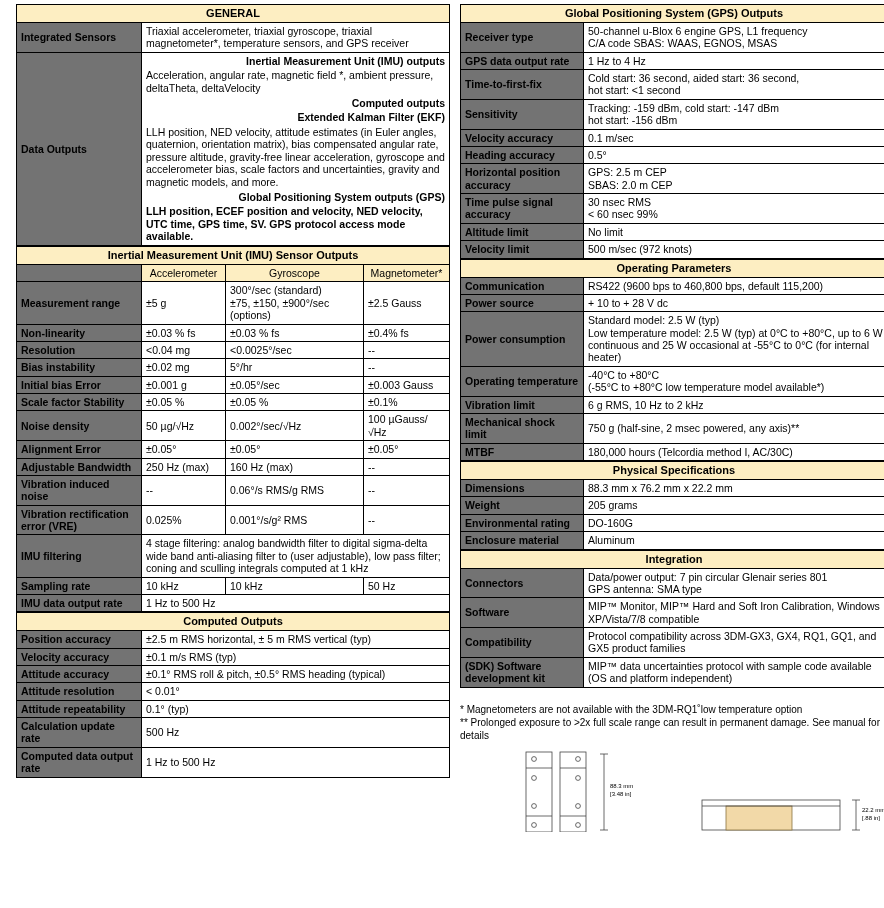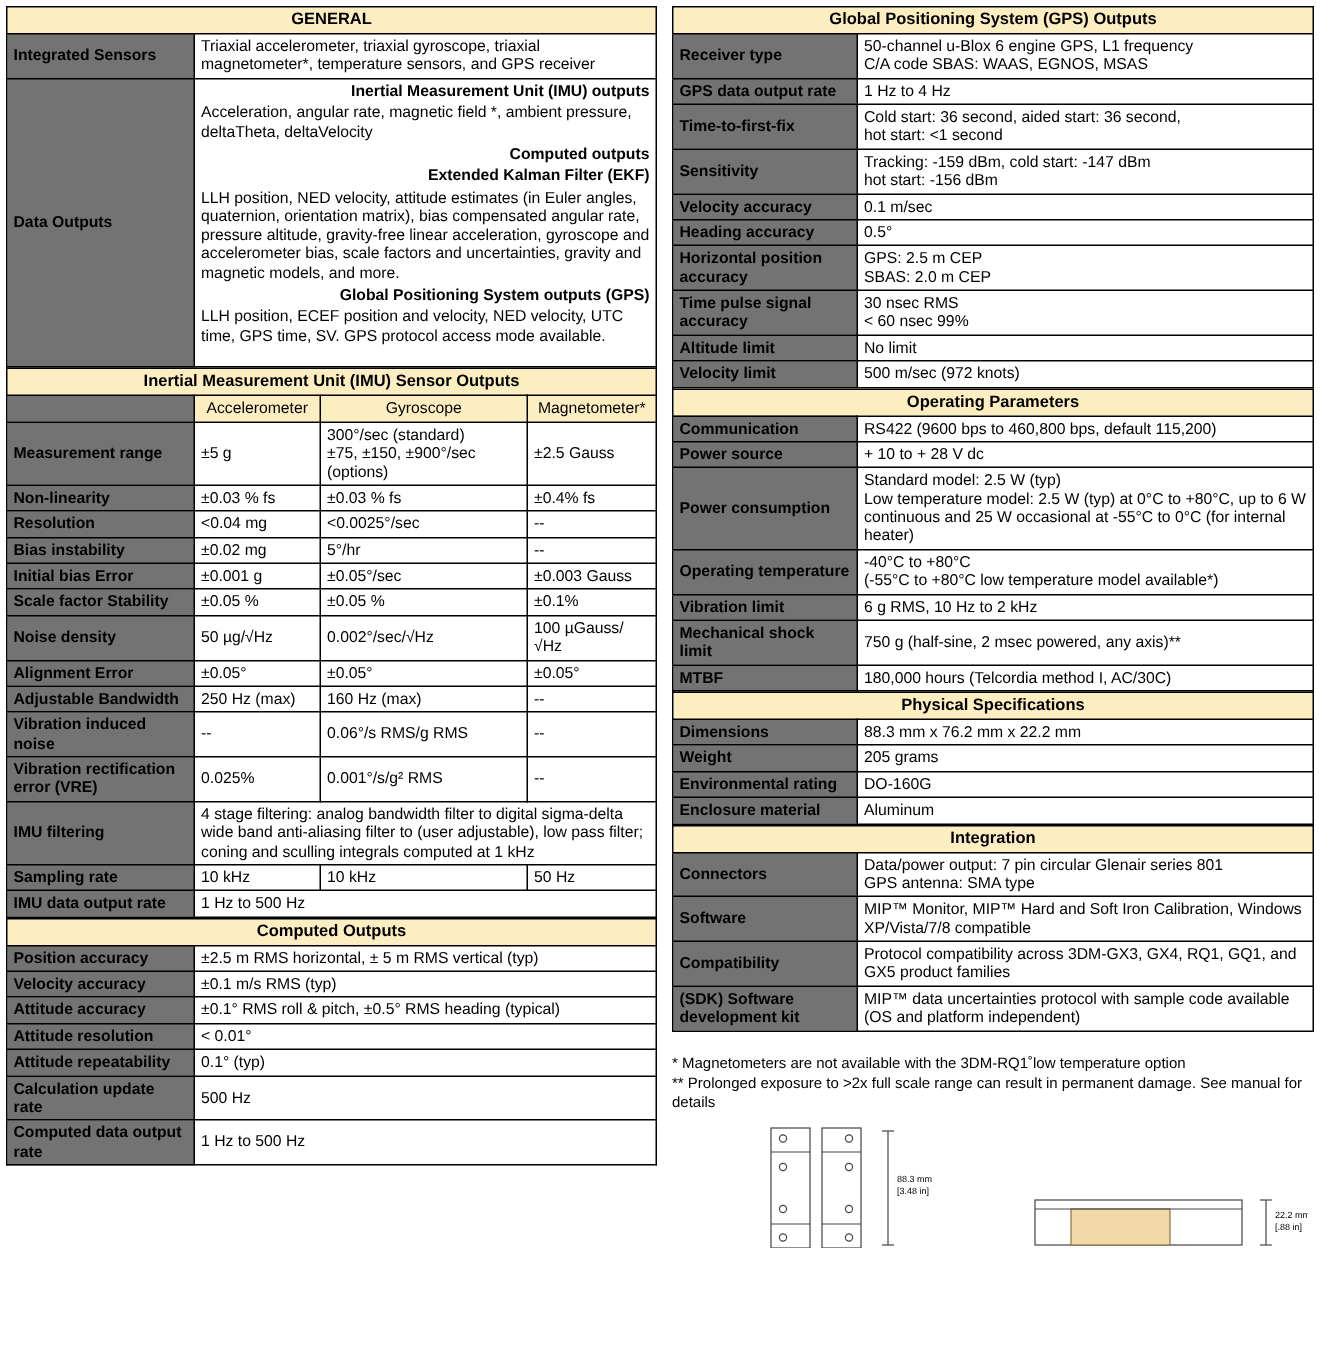--- a/index.html
+++ b/index.html
@@ -4,21 +4,21 @@
 <style>
   html,body{margin:0;padding:0;}
   body{
     width:884px;height:908px;
     background:#ffffff;
     font-family:"Liberation Sans", sans-serif;
     font-size:10.5px;
     color:#000;
     overflow:hidden;
   }
-  .page{display:flex;width:760px;height:908px;box-sizing:border-box;padding:4px 4px 0 4px;gap:10px;}
+  .page{display:flex;width:760px;height:908px;box-sizing:border-box;padding:4px 4px 0 16px;gap:10px;}
   .col{flex:0 0 auto;}
   .col-left{width:434px;}
   .col-right{width:428px;}
 
   table{border-collapse:collapse;width:100%;table-layout:fixed;}
   td,th{
     border:1px solid #000;
     padding:2px 4px;
     vertical-align:middle;
     font-size:10.5px;
@@ -37,21 +37,21 @@
   }
   .sub{
     background:#fdeec2;
     font-weight:normal;
     text-align:center;
   }
   .plain{background:#ffffff;}
   .ctr{text-align:left;}
   .blk{font-weight:bold;text-align:right;}
   p.m{margin:0 0 2px 0;}
-  p.m:last-child{margin-bottom:12px;}
+  p.m:last-child{margin-bottom:0;font-weight:bold;}
   .tight{line-height:1.2;}
   .notes{
     margin-top:16px;
     font-size:10px;
     line-height:1.25;
   }
   .notes div{margin-bottom:1px;}
   .figure{
     margin-top:6px;
     position:relative;

